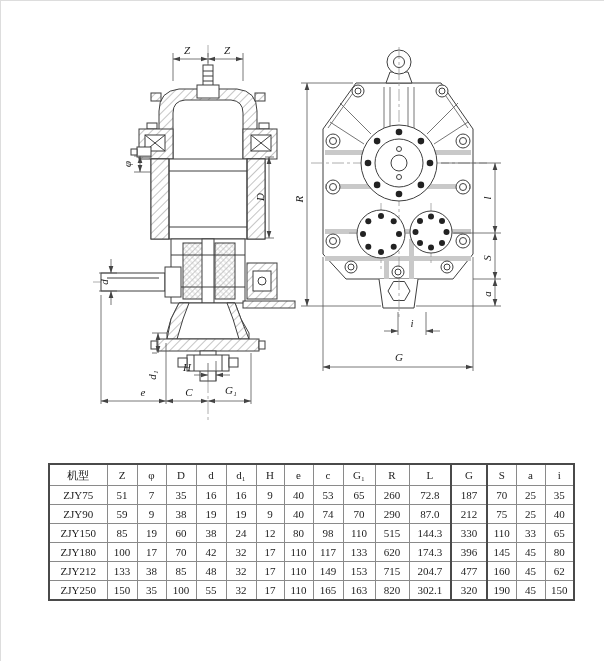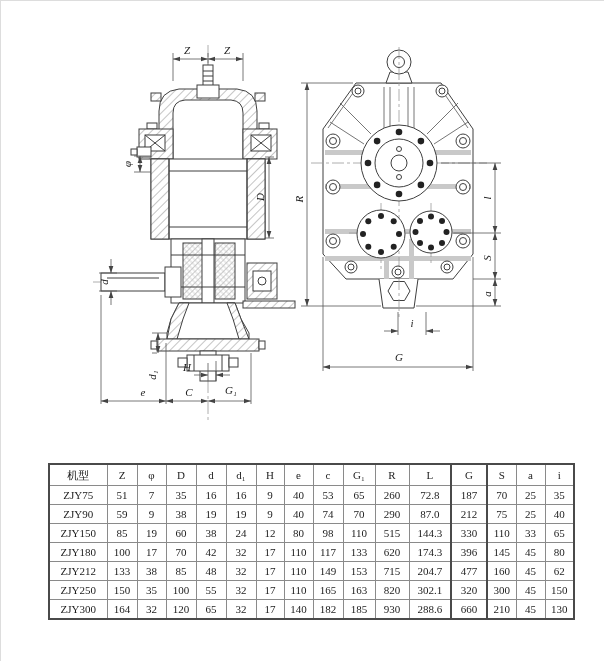--- a/index.html
+++ b/index.html
@@ -439,39 +439,21 @@
             <td>100</td>
             <td>55</td>
             <td>32</td>
             <td>17</td>
             <td>110</td>
             <td>165</td>
             <td>163</td>
             <td>820</td>
             <td>302.1</td>
             <td>320</td>
-            <td>300</td>
+            <td>190</td>
             <td>45</td>
             <td>150</td>
-          </tr>
-          <tr>
-            <td>ZJY300</td>
-            <td>164</td>
-            <td>32</td>
-            <td>120</td>
-            <td>65</td>
-            <td>32</td>
-            <td>17</td>
-            <td>140</td>
-            <td>182</td>
-            <td>185</td>
-            <td>930</td>
-            <td>288.6</td>
-            <td>660</td>
-            <td>210</td>
-            <td>45</td>
-            <td>130</td>
           </tr>
         </tbody>
       </table>
 </div>
 
 </div>
 
 </body></html>

